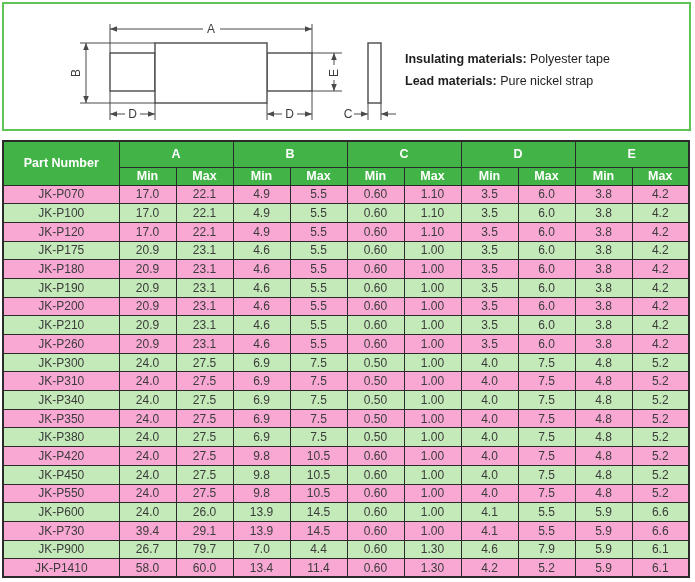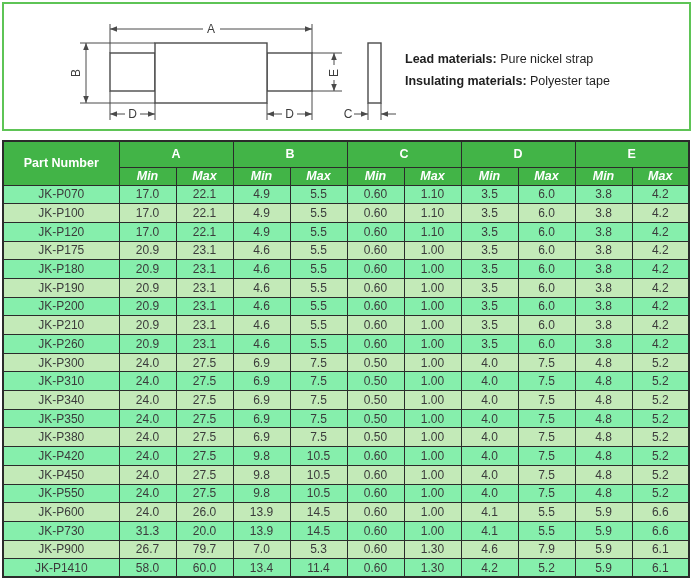--- a/index.html
+++ b/index.html
@@ -53,22 +53,22 @@
     padding:0;
     font-size:12px;
     color:#3b3b3b;
     overflow:hidden;white-space:nowrap;
   }
   .spec-table thead th{
     background:var(--header-green);
     color:#ffffff;font-weight:bold;font-size:12.5px;
   }
   .spec-table thead tr.group-row{height:26px;}
-  .spec-table thead tr.minmax-row{height:18px;font-style:italic;}
-  .spec-table tbody tr{height:18.7px;background:#86efac;}
+  .spec-table thead tr.minmax-row{height:18px;}
+  .spec-table tbody tr{height:18.7px;background:#f9a8d4;}
   .spec-table tbody tr.alt{background:var(--row-green);}
   .spec-table td.part-cell{font-size:12px;}
 </style>
 </head>
 <body>
 
 <div class="diagram-box">
 
   <svg width="400" height="125" viewBox="0 0 400 125">
 
@@ -120,24 +120,24 @@
     <line class="dim-line" x1="377" y1="99" x2="377" y2="116"></line>
     <line class="dim-line" x1="350" y1="110" x2="364" y2="110"></line>
     <line class="dim-line" x1="377" y1="110" x2="392" y2="110"></line>
     <polygon class="arrow" points="364,110 357,107.2 357,112.8"></polygon>
     <polygon class="arrow" points="377,110 384,107.2 384,112.8"></polygon>
     <text class="dim-text" x="344" y="114" text-anchor="middle">C</text>
   </svg>
 
   <div class="materials">
     <div>
-      <span class="label">Lead materials:</span><span> Pure nickel strap</span>
+      <span class="label">Insulating materials:</span><span> Polyester tape</span>
     </div>
     <div>
-      <span class="label">Insulating materials:</span><span> Polyester tape</span>
+      <span class="label">Lead materials:</span><span> Pure nickel strap</span>
     </div>
   </div>
 </div>
 
 <table class="spec-table">
   <colgroup>
     <col style="width:116px">
     <col style="width:57px">
       <col style="width:57px">
     <col style="width:57px">
@@ -401,37 +401,37 @@
         <td>14.5</td>
         <td>0.60</td>
         <td>1.00</td>
         <td>4.1</td>
         <td>5.5</td>
         <td>5.9</td>
         <td>6.6</td>
       </tr>
       <tr>
         <td class="part-cell">JK-P730</td>
-        <td>31.3</td>
-        <td>20.0</td>
+        <td>39.4</td>
+        <td>29.1</td>
         <td>13.9</td>
         <td>14.5</td>
         <td>0.60</td>
         <td>1.00</td>
         <td>4.1</td>
         <td>5.5</td>
         <td>5.9</td>
         <td>6.6</td>
       </tr>
       <tr class="alt">
         <td class="part-cell">JK-P900</td>
         <td>26.7</td>
         <td>79.7</td>
         <td>7.0</td>
-        <td>5.3</td>
+        <td>4.4</td>
         <td>0.60</td>
         <td>1.30</td>
         <td>4.6</td>
         <td>7.9</td>
         <td>5.9</td>
         <td>6.1</td>
       </tr>
       <tr>
         <td class="part-cell">JK-P1410</td>
         <td>58.0</td>

